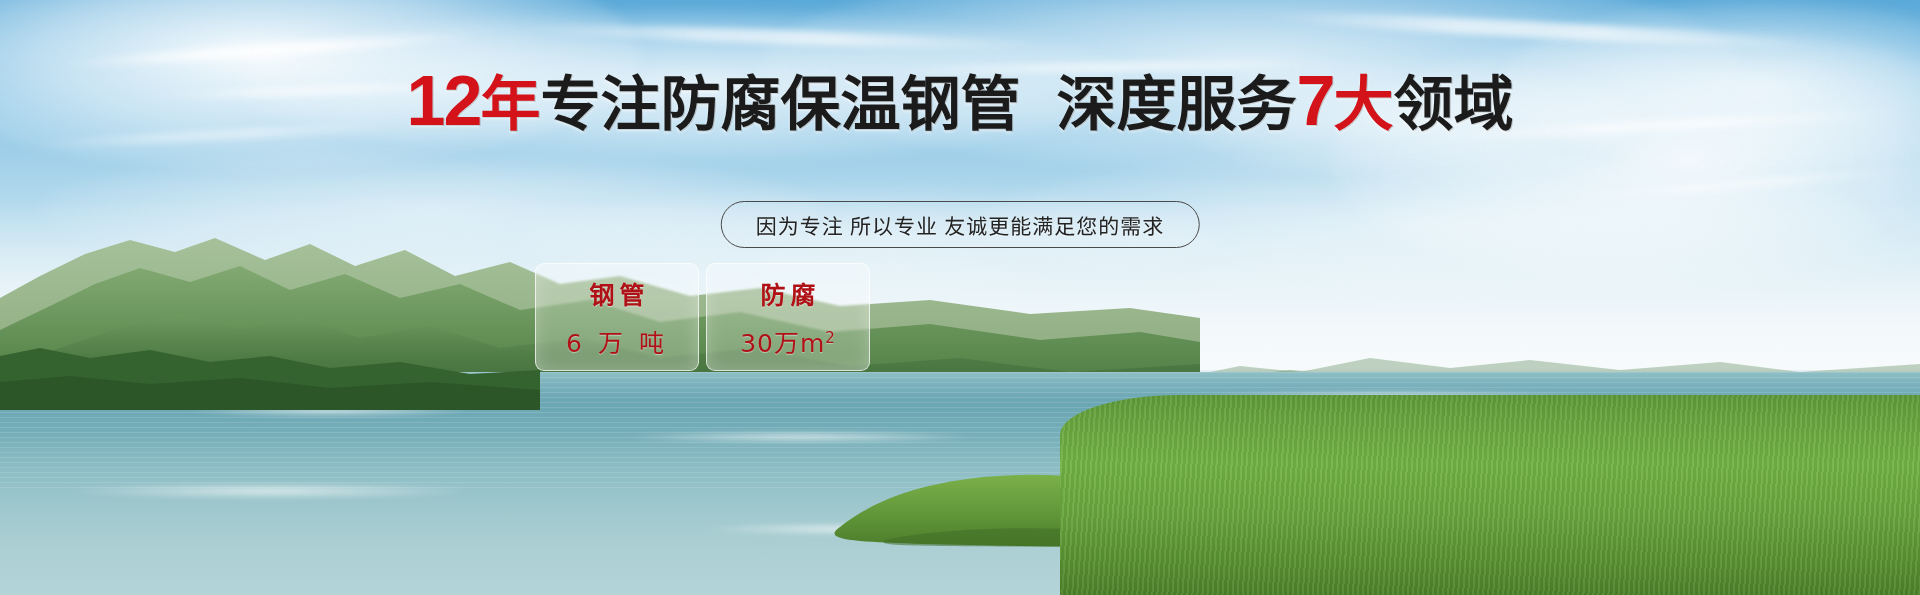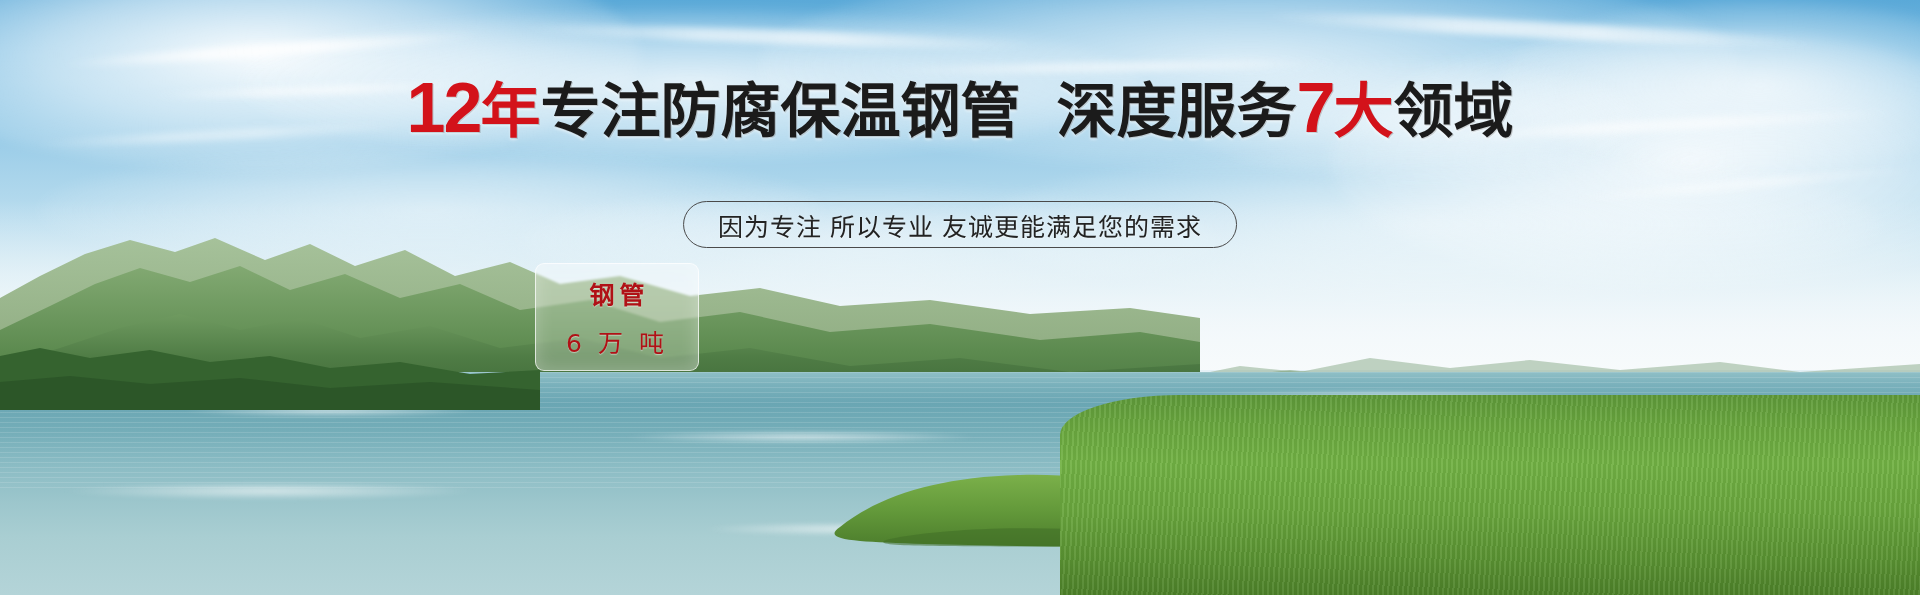--- a/index.html
+++ b/index.html
@@ -187,21 +187,21 @@
 
   
   .content {
     position: absolute;
     inset: 0;
     z-index: 50;
   }
 
   .headline {
     position: absolute;
-    top: 73px;
+    top: 66px;
     left: 0;
     width: 1920px;
     text-align: center;
     white-space: nowrap;
     font-family: "Liberation Sans", "DejaVu Sans", sans-serif;
     font-weight: bold;
     font-size: 60px;
     line-height: 1;
     letter-spacing: 0px;
     color: #1b1b1b;
@@ -235,22 +235,22 @@
     height: 47px;
     padding: 0 34px;
     display: flex;
     align-items: center;
     justify-content: center;
     border: 1px solid #4a4a4a;
     border-radius: 24px;
     background: rgba(255,255,255,0.03);
   }
   .subtitle-pill .txt {
-    font-family: Liberation Sans, sans-serif;
-    font-size: 25px;
+    font-family: Liberation Serif, serif;
+    font-size: 21px;
     font-weight: normal;
     color: #232323;
     letter-spacing: 1px;
     white-space: nowrap;
     text-shadow: 0 1px 2px rgba(255,255,255,0.5);
   }
 
   
   .cards {
     position: absolute;
@@ -399,17 +399,23 @@
 
     <div class="cards">
 
       <div class="card">
         <div class="card-title">钢管</div>
         <div class="card-value">
           <span class="sp">6 万 吨</span>
         </div>
       </div>
 
+      <div class="card">
+        <div class="card-title">防腐</div>
+        <div class="card-value">
+          <span>30万m</span><sup>2</sup>
+        </div>
+      </div>
 
 
     </div>
   </div>
 </div>
 
 </body></html>

